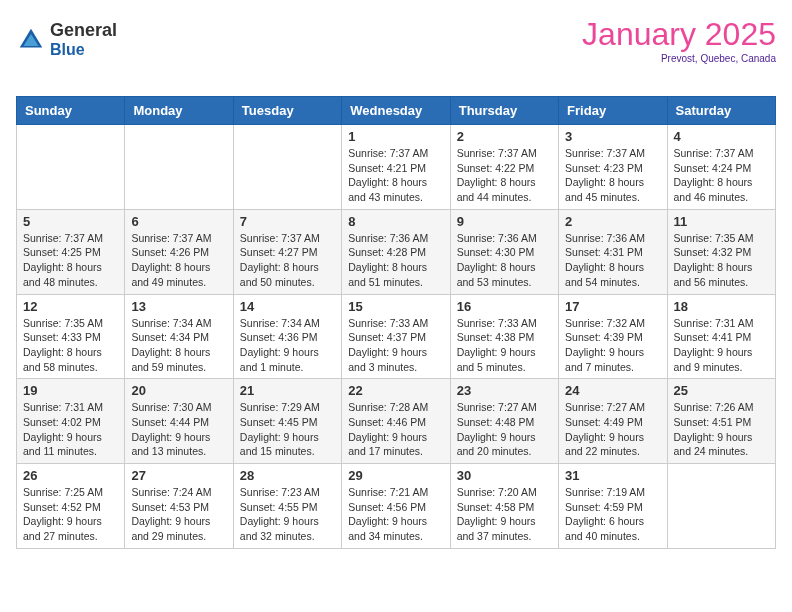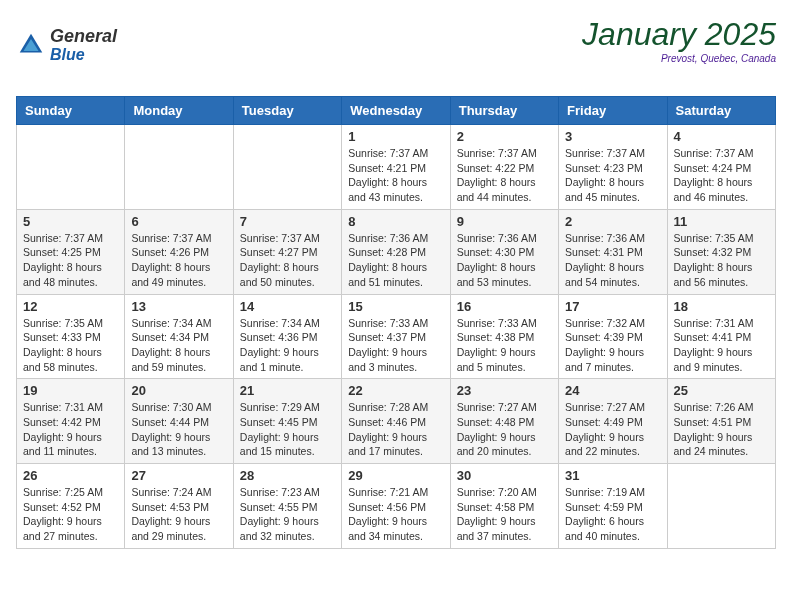--- a/index.html
+++ b/index.html
@@ -6,23 +6,22 @@
     body {
       font-family: Arial, sans-serif;
       background: #fff;
       width: 792px;
       min-height: 612px;
       padding: 16px;
     }
     .header {
       display: flex;
       justify-content: space-between;
-      align-items: flex-end;
+      align-items: center;
       margin-bottom: 1px;
-      font-style: italic;
     }
     .logo {
       display: flex;
       align-items: center;
       gap: 4px;
     }
     .logo-text {
       display: flex;
       flex-direction: column;
       line-height: 1.1;
@@ -39,21 +38,21 @@
     }
     .logo-icon {
       width: 30px;
       height: 30px;
     }
     .title-block {
       text-align: right;
     }
     .month-title {
       font-size: 32px;
-      color: #14532d;
+      color: #ec4899;
       font-weight: normal;
     }
     .location {
       font-size: 10px;
       color: #4c1d95;
     }
     .calendar {
       width: 100%;
       border-collapse: collapse;
       border: 1px solid #ccc;
@@ -284,21 +283,21 @@
           <span>Sunset: 4:41 PM</span><br>
           <span>Daylight: 9 hours and 9 minutes.</span>
         </div>
       </td>
       </tr>
       <tr class="row-even">
         <td>
         <span class="day-num">19</span>
         <div class="day-info">
           <span>Sunrise: 7:31 AM</span><br>
-          <span>Sunset: 4:42 PM</span><br>
+          <span>Sunset: 4:02 PM</span><br>
           <span>Daylight: 9 hours and 11 minutes.</span>
         </div>
       </td>
         <td>
         <span class="day-num">20</span>
         <div class="day-info">
           <span>Sunrise: 7:30 AM</span><br>
           <span>Sunset: 4:44 PM</span><br>
           <span>Daylight: 9 hours and 13 minutes.</span>
         </div>

